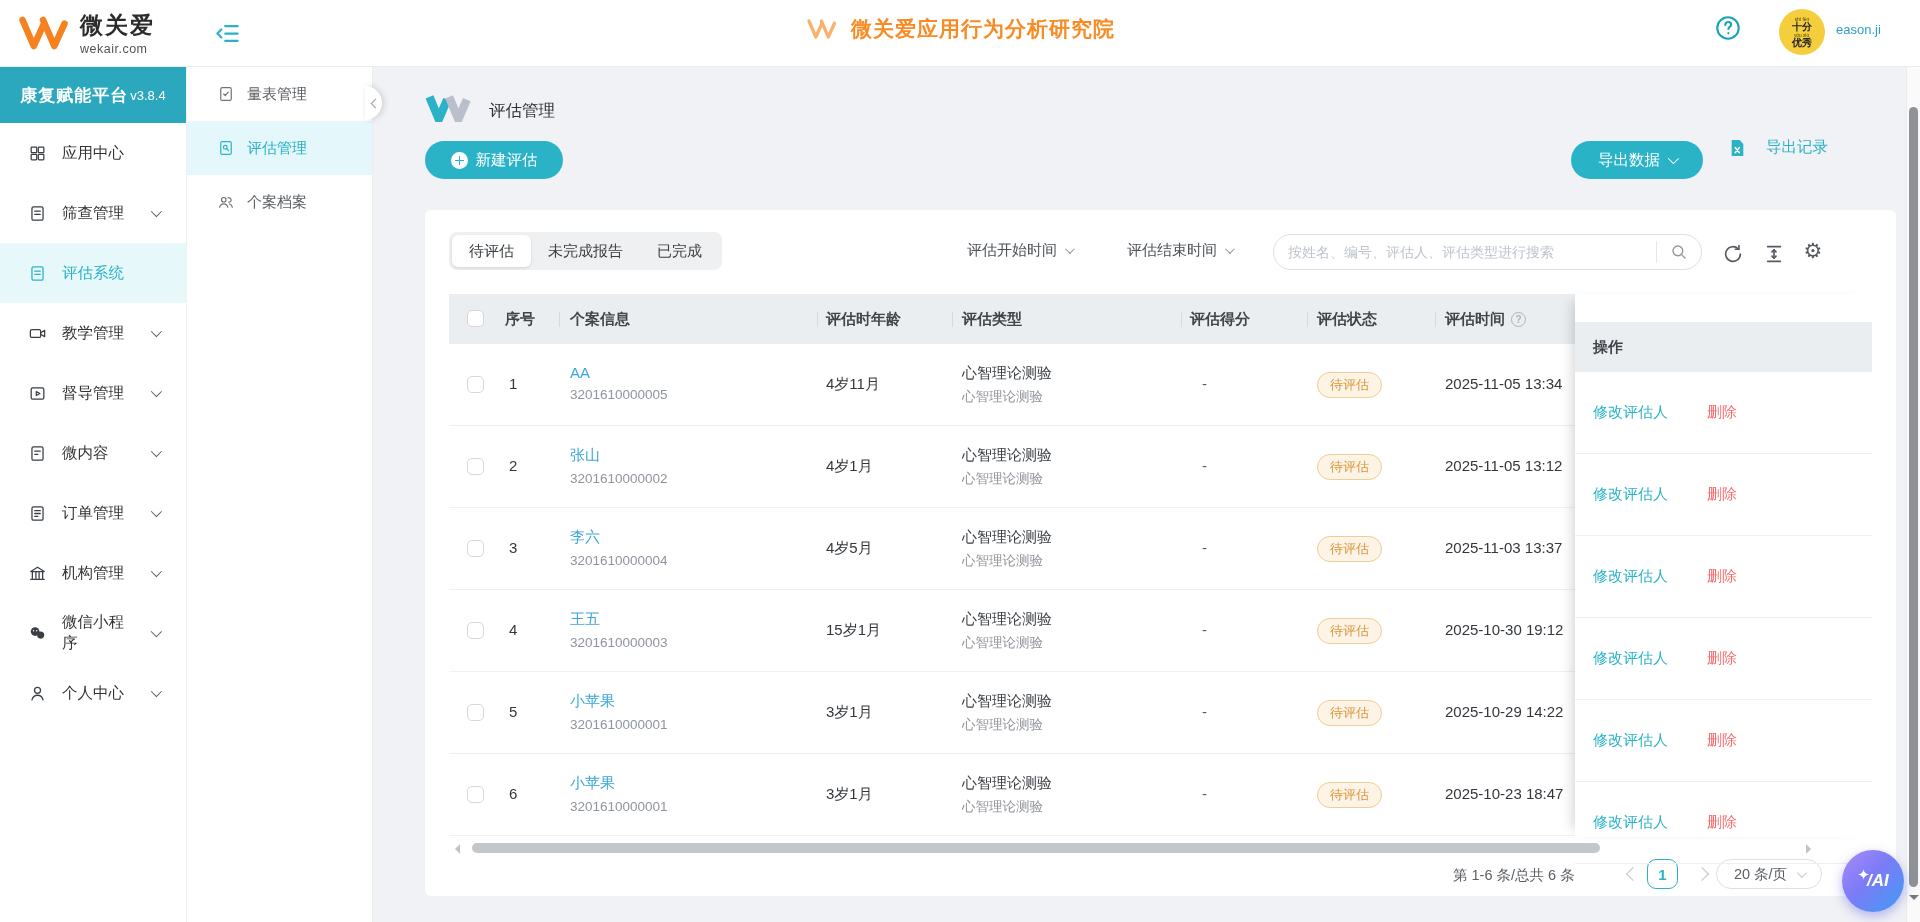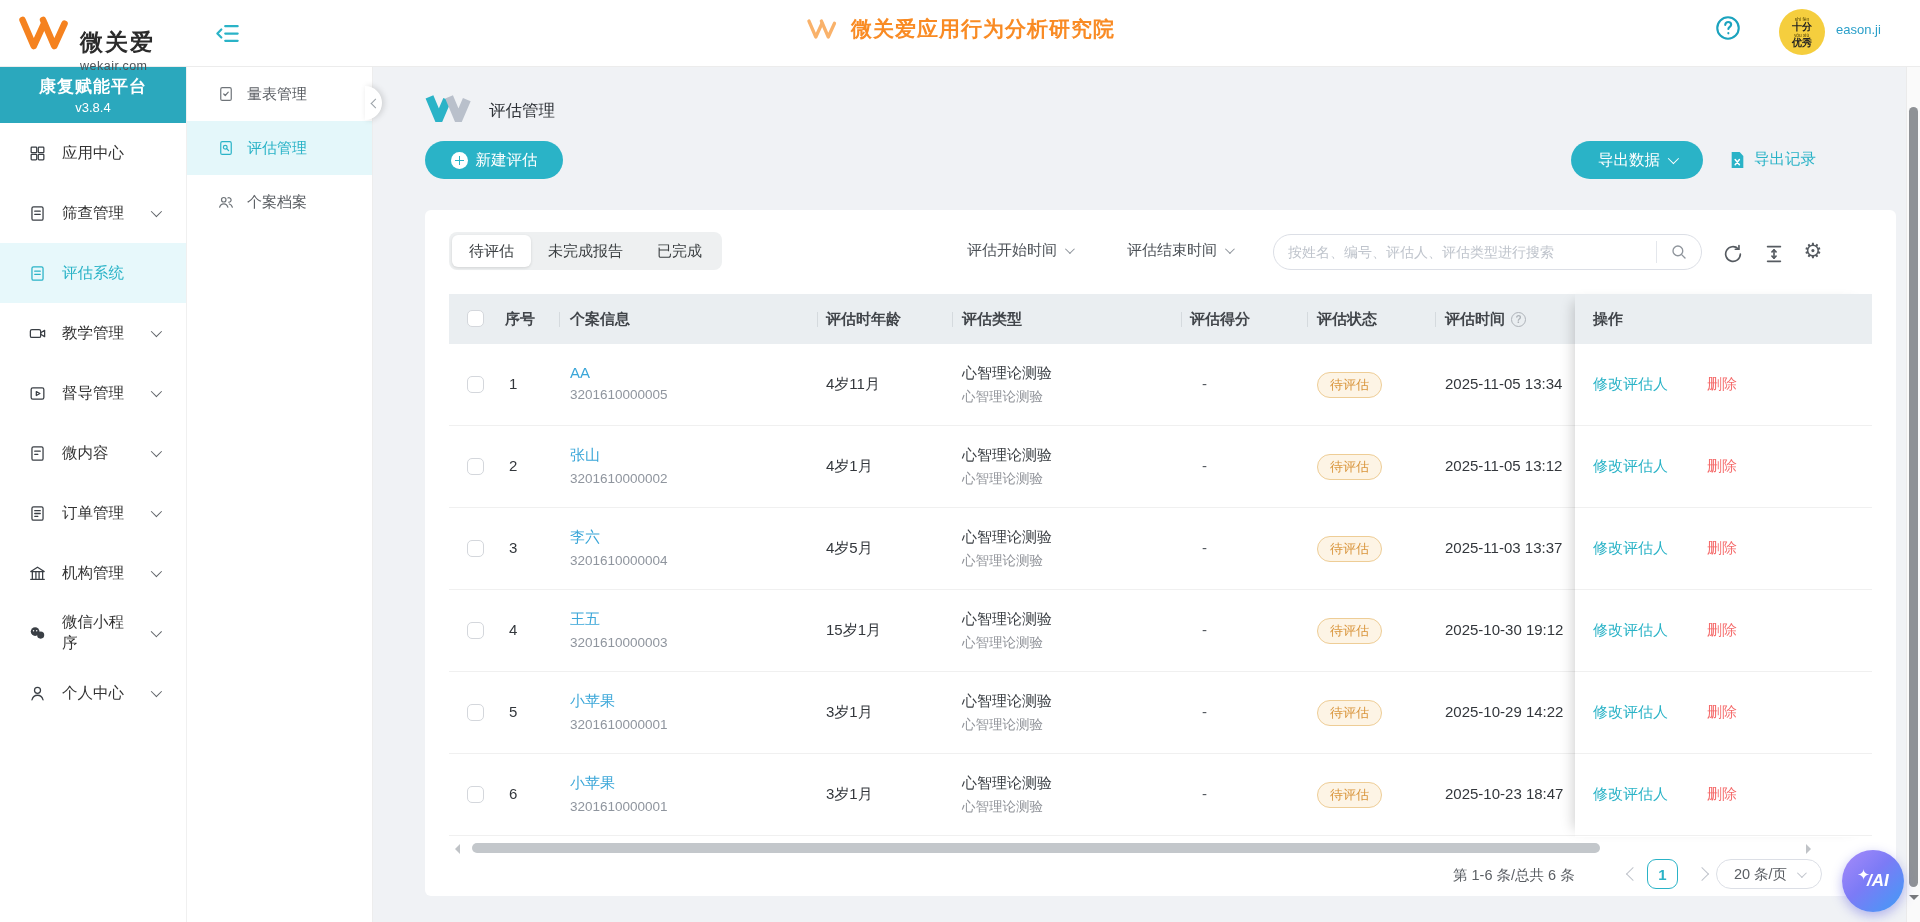--- a/index.html
+++ b/index.html
@@ -9,35 +9,35 @@
     font-family: "Liberation Sans", sans-serif;
     background: #f0f2f5;
     overflow: hidden;
     color:#333;
   }
 
   
   .tophdr { position:absolute; left:0; top:0; width:1920px; height:67px; background:#fff; border-bottom:1px solid #ececec; z-index:6; }
   .brandlogo { position:absolute; left:16px; top:13px; }
   .brandtxt { position:absolute; left:80px; top:10px; }
-  .brandname { font-size:23px; font-weight:bold; color:#2b2b2b; letter-spacing:2px;margin-top:17px; }
+  .brandname { font-size:23px; font-weight:bold; color:#2b2b2b; letter-spacing:2px; }
   .branddomain { font-size:12.5px; color:#4f5358; margin-top:1px; letter-spacing:.5px; }
   .foldicon { position:absolute; left:214px; top:20px; width:27px; height:27px; color:#2ab3c7; cursor:pointer; }
   .ctitle { position:absolute; left:50%; top:15px; transform:translateX(-50%); display:flex; align-items:center; gap:12px; }
   .ctitle .txt { font-size:21px; font-weight:bold; color:#f98b24; letter-spacing:1px; }
   .helpicon { position:absolute; left:1714px; top:14px; width:28px; height:28px; color:#1ba3be; }
   .avatar { position:absolute; left:1779px; top:9px; width:46px; height:46px; border-radius:50%; background:#f5ce3e;
             display:flex; flex-direction:column; align-items:center; justify-content:center; line-height:1; }
   .avatar .py { font-size:6px; color:#4a3b00; transform:scale(.8); }
   .avatar .zh { font-size:10px; font-weight:bold; color:#222;text-align:right; }
   .username { position:absolute; left:1836px; top:22px; font-size:13px; color:#2a9fc9; }
 
   
   .psb { position:absolute; left:0; top:67px; width:187px; height:855px; background:#fff; border-right:1px solid #f0f0f0; z-index:5; }
-  .psb-head { height:56px; background:#2ba8bd; color:#fff; display:flex; flex-direction:column; align-items:center; justify-content:center; gap:2px; }
+  .psb-head { height:56px; background:#2ba8bd; color:#fff; display:flex; flex-direction:row; align-items:center; justify-content:center; gap:2px; }
   .psb-head .l1 { font-size:17px; font-weight:bold; letter-spacing:1px; }
   .psb-head .l2 { font-size:13px; }
   .side-item { position:relative; height:60px; display:flex; align-items:center; padding-left:28px; gap:15px; font-size:15.5px; color:#333; cursor:pointer; }
   .side-item .i { width:19px; height:19px; flex:0 0 19px; color:#3a3f45; }
   .side-item.active { background:#e7f8fb; color:#2ab3c7; }
   .side-item.active .i { color:#2ab3c7; }
   .side-item .chev { margin-left:auto; margin-right:27px; }
   .chev { width:8px; height:8px; border-right:1.6px solid #5f6368; border-bottom:1.6px solid #5f6368; transform:rotate(45deg) translateY(-2px); display:inline-block; }
 
   
@@ -54,21 +54,21 @@
   .pt-logo { position:absolute; left:425px; top:94px; }
   .pt-title { position:absolute; left:489px; top:100px; font-size:16.5px; color:#2f3338; }
   .btn { display:flex; align-items:center; justify-content:center; gap:8px; background:#2ab3c7; color:#fff; border:none; border-radius:19px; cursor:pointer; font-family:inherit; }
   .newbtn { position:absolute; left:425px; top:141px; width:138px; height:38px; font-size:15.5px; }
   .newbtn .plus { width:17px; height:17px; border-radius:50%; background:#fff; position:relative; }
   .newbtn .plus::before, .newbtn .plus::after { content:""; position:absolute; background:#2ab3c7; }
   .newbtn .plus::before { left:8px; top:4px; width:1.8px; height:9px; }
   .newbtn .plus::after { left:4px; top:8px; width:9px; height:1.8px; }
   .exportbtn { position:absolute; left:1571px; top:141px; width:132px; height:38px; font-size:15.5px; }
   .exportbtn .chev { border-color:#fff; }
-  .exportrec { position:absolute; left:1729px; top:149px; display:flex; align-items:center; gap:8px; color:#2ab3c7; font-size:15.5px; cursor:pointer;text-align:right; }
+  .exportrec { position:absolute; left:1729px; top:137px; display:flex; align-items:center; gap:20px; color:#2ab3c7; font-size:15.5px; cursor:pointer;text-align:right; }
 
   
   .card { position:absolute; left:425px; top:210px; width:1471px; height:686px; background:#fff; border-radius:6px; z-index:1; }
 
   
   .tabs { position:absolute; left:449px; top:232px; height:38px; background:#eef0f1; border-radius:8px; display:inline-flex; align-items:center; padding:3px; z-index:2; }
   .tab { height:32px; display:flex; align-items:center; padding:0 17px; font-size:15px; color:#3c4043; border-radius:6px; cursor:pointer; white-space:nowrap; }
   .tab.active { background:#fff; box-shadow:0 1px 3px rgba(0,0,0,.12); }
 
   
@@ -80,21 +80,21 @@
   .searchbox input::placeholder { color:#bfc4cc; }
   .searchbox .sdiv { width:1px; height:22px; background:#e4e7ec; }
   .searchbox .sbtn { width:44px; height:100%; display:flex; align-items:center; justify-content:center; cursor:pointer; color:#8f959c; }
   .toolico { position:absolute; top:243px; width:22px; height:22px; color:#565b61; cursor:pointer; z-index:2; }
   .ti1 { left:1722px; } .ti2 { left:1763px; }
   .ti3 { left:1802px; top:240px; font-size:21px; line-height:22px; text-align:center; }
 
   
   .thead { position:absolute; left:449px; top:294px; width:1126px; height:56px; background:#eaeef1; z-index:2; }
   .opcol { position:absolute; left:1575px; top:294px; width:297px; height:543px; background:#fff; z-index:3; box-shadow:-10px 0 12px -8px rgba(0,0,0,.18); }
-  .opcol .ophead { height:50px; background:#eaeef1; display:flex; align-items:center; padding-left:18px; }
+  .opcol .ophead { height:50px; background:#eaeef1; display:flex; align-items:center; padding-left:18px;margin-top:28px; }
   .hlbl { position:absolute; top:16px; font-size:15px; font-weight:bold; color:#41454a; white-space:nowrap; }
   .hdiv { position:absolute; top:18px; width:1px; height:15px; background:#d5dade; }
   .cbx { position:absolute; left:18px; top:16px; width:17px; height:17px; border:1px solid #d4d7dc; border-radius:5px; background:#fff; cursor:pointer; }
   .qcirc { display:inline-flex; width:15px; height:15px; border:1px solid #aeb3b9; border-radius:50%; color:#aeb3b9; font-size:10px; align-items:center; justify-content:center; margin-left:6px; vertical-align:1px; font-weight:bold; }
   .qcirc::before { content:"?"; }
 
   .tbody { position:absolute; left:449px; top:344px; width:1126px; z-index:2; }
   .trow { position:absolute; left:0; width:1126px; height:82px; background:#fff; border-bottom:1px solid #f0f0f0; }
   .trow .cbx { top:32px; }
   .cl { position:absolute; white-space:nowrap; }

